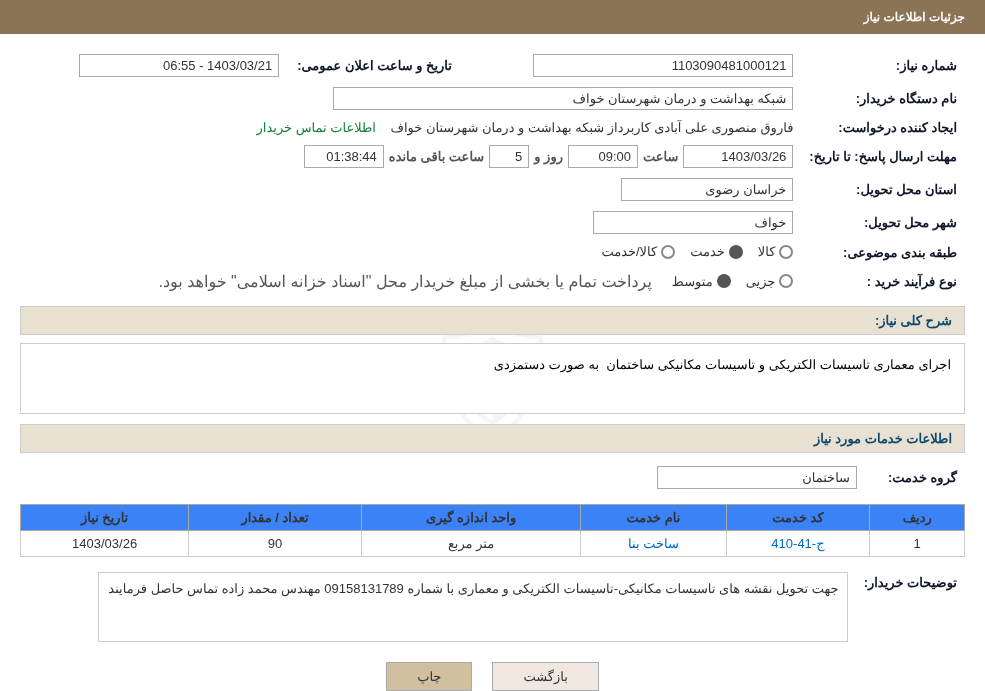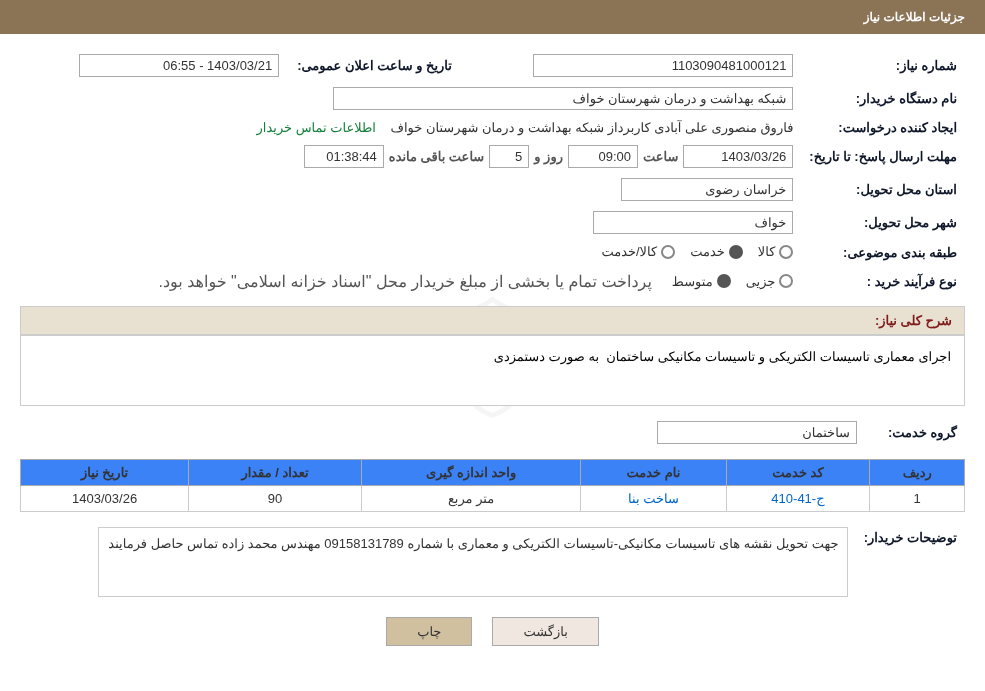--- a/index.html
+++ b/index.html
@@ -54,22 +54,22 @@
       width: 200px;
     }
     .input-small {
       width: 120px;
     }
     .section-header {
       background: #e8e0d0;
       border: 1px solid #ccc;
       padding: 6px 12px;
       font-weight: bold;
-      margin: 10px 0 0 0;
-      color: #7f1d1d;
+      margin: 10px 0 8px 0;
+      color: #0c4a6e;
     }
     .blue-link {
       color: #15803d;
       text-decoration: none;
     }
     .radio-group {
       display: inline-flex;
       gap: 15px;
       align-items: center;
     }
@@ -285,20 +285,23 @@
       </tbody>
         </table>
 
       <div class="section-header">
         <span>شرح کلی نیاز:</span>
       </div>
       <div style="border:1px solid #ccc; padding:8px; background:#fff; margin-bottom:10px;">
         <textarea class="textarea-box" readonly="" style="width: 100%; min-height: 50px; border: none; resize: none; background: transparent; font-family: Tahoma, Arial, sans-serif; font-size: 13px; direction: rtl;">اجرای معماری تاسیسات الکتریکی و تاسیسات مکانیکی ساختمان  به صورت دستمزدی</textarea>
       </div>
 
+      <div class="section-header">
+        <span>اطلاعات خدمات مورد نیاز</span>
+      </div>
 
       <table class="form-table">
         <tbody>
             <tr>
           <td class="label-cell" style="width:100px;">گروه خدمت:</td>
           <td>
             <div class="input-box" style="width:200px;">ساختمان</div>
           </td>
         </tr>
       </tbody>

